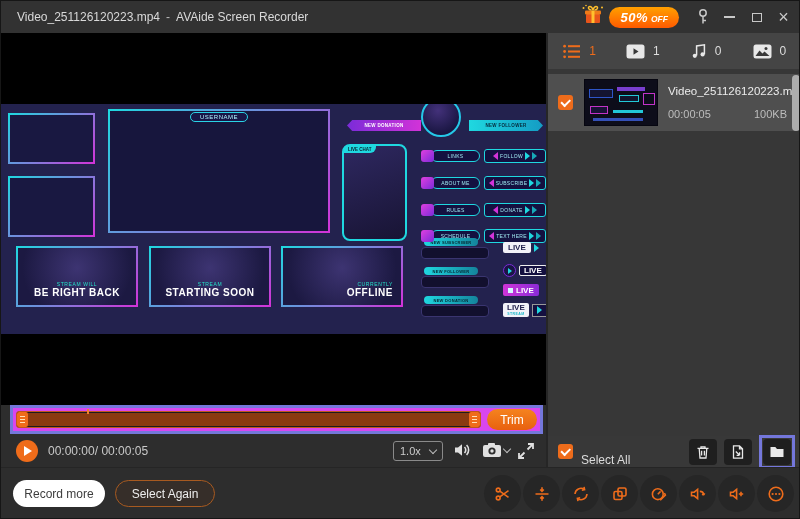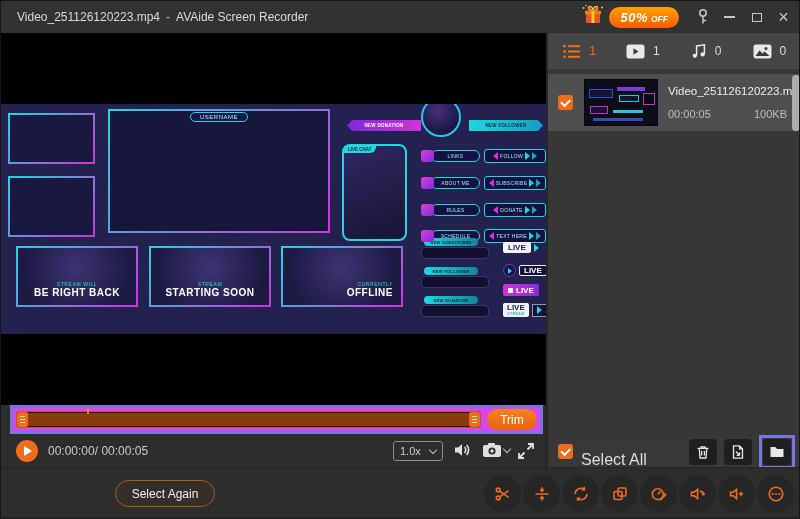--- a/index.html
+++ b/index.html
@@ -153,21 +153,21 @@
     border:1px solid #060610; overflow:hidden; flex:none; }
   .thumb i { position:absolute; display:block; }
   .file-info { flex:1; margin-left:10px; min-width:0; }
   .file-name { font-size:11.5px; color:#ececec; white-space:nowrap; }
   .file-meta { display:flex; justify-content:space-between; margin-top:11px;
     font-size:11px; color:#bdbdbd; }
   .scroll-thumb { position:absolute; right:1px; top:6px; width:8px; height:56px;
     background:#adadad; border-radius:4px; }
   .select-row { position:absolute; left:0; right:0; bottom:0; height:31px; background:#383838;
     display:flex; align-items:center; padding:0 6px 0 10px; }
-  .select-label { margin-left:8px; font-size:16px; color:#dcdcdc;margin-top:17px; }
+  .select-label { margin-left:8px; font-size:12px; color:#dcdcdc;margin-top:17px; }
   .row-spacer { flex:1; }
   .sq-btn { width:28px; height:26px; background:#1f1f1f; border-radius:4px;
     display:flex; align-items:center; justify-content:center; margin-left:7px; }
   .folder-annotation { border:3px solid #7477db; padding:1px; margin-left:7px; display:flex; }
   .folder-annotation .sq-btn { margin-left:0; }
 </style>
 </head>
 <body>
 
 <div class="app">
@@ -452,20 +452,21 @@
         <div class="sq-btn">
           <svg width="16" height="14" viewBox="0 0 16 14">
             <path d="M1.5 2 H6.3 L8 4 H14.5 V12 H1.5 Z" fill="#e8e8e8"></path>
           </svg>
         </div>
       </div>
     </div>
   </div>
 
   <div class="bottom-bar">
+    <div class="record-more">Record more</div>
     <div class="record-again">Select Again</div>
 
     <div class="round-toolbar">
       <div class="round-btn">
         <svg width="18" height="18" viewBox="0 0 18 18" stroke="#ee6c1b" stroke-width="1.6" fill="none">
           <circle cx="4.2" cy="5" r="1.9"></circle>
             <circle cx="4.2" cy="13" r="1.9"></circle>
           <path d="M5.8 6.1 L14.5 12.3 M5.8 11.9 L14.5 5.7"></path>
         </svg>
       </div>

